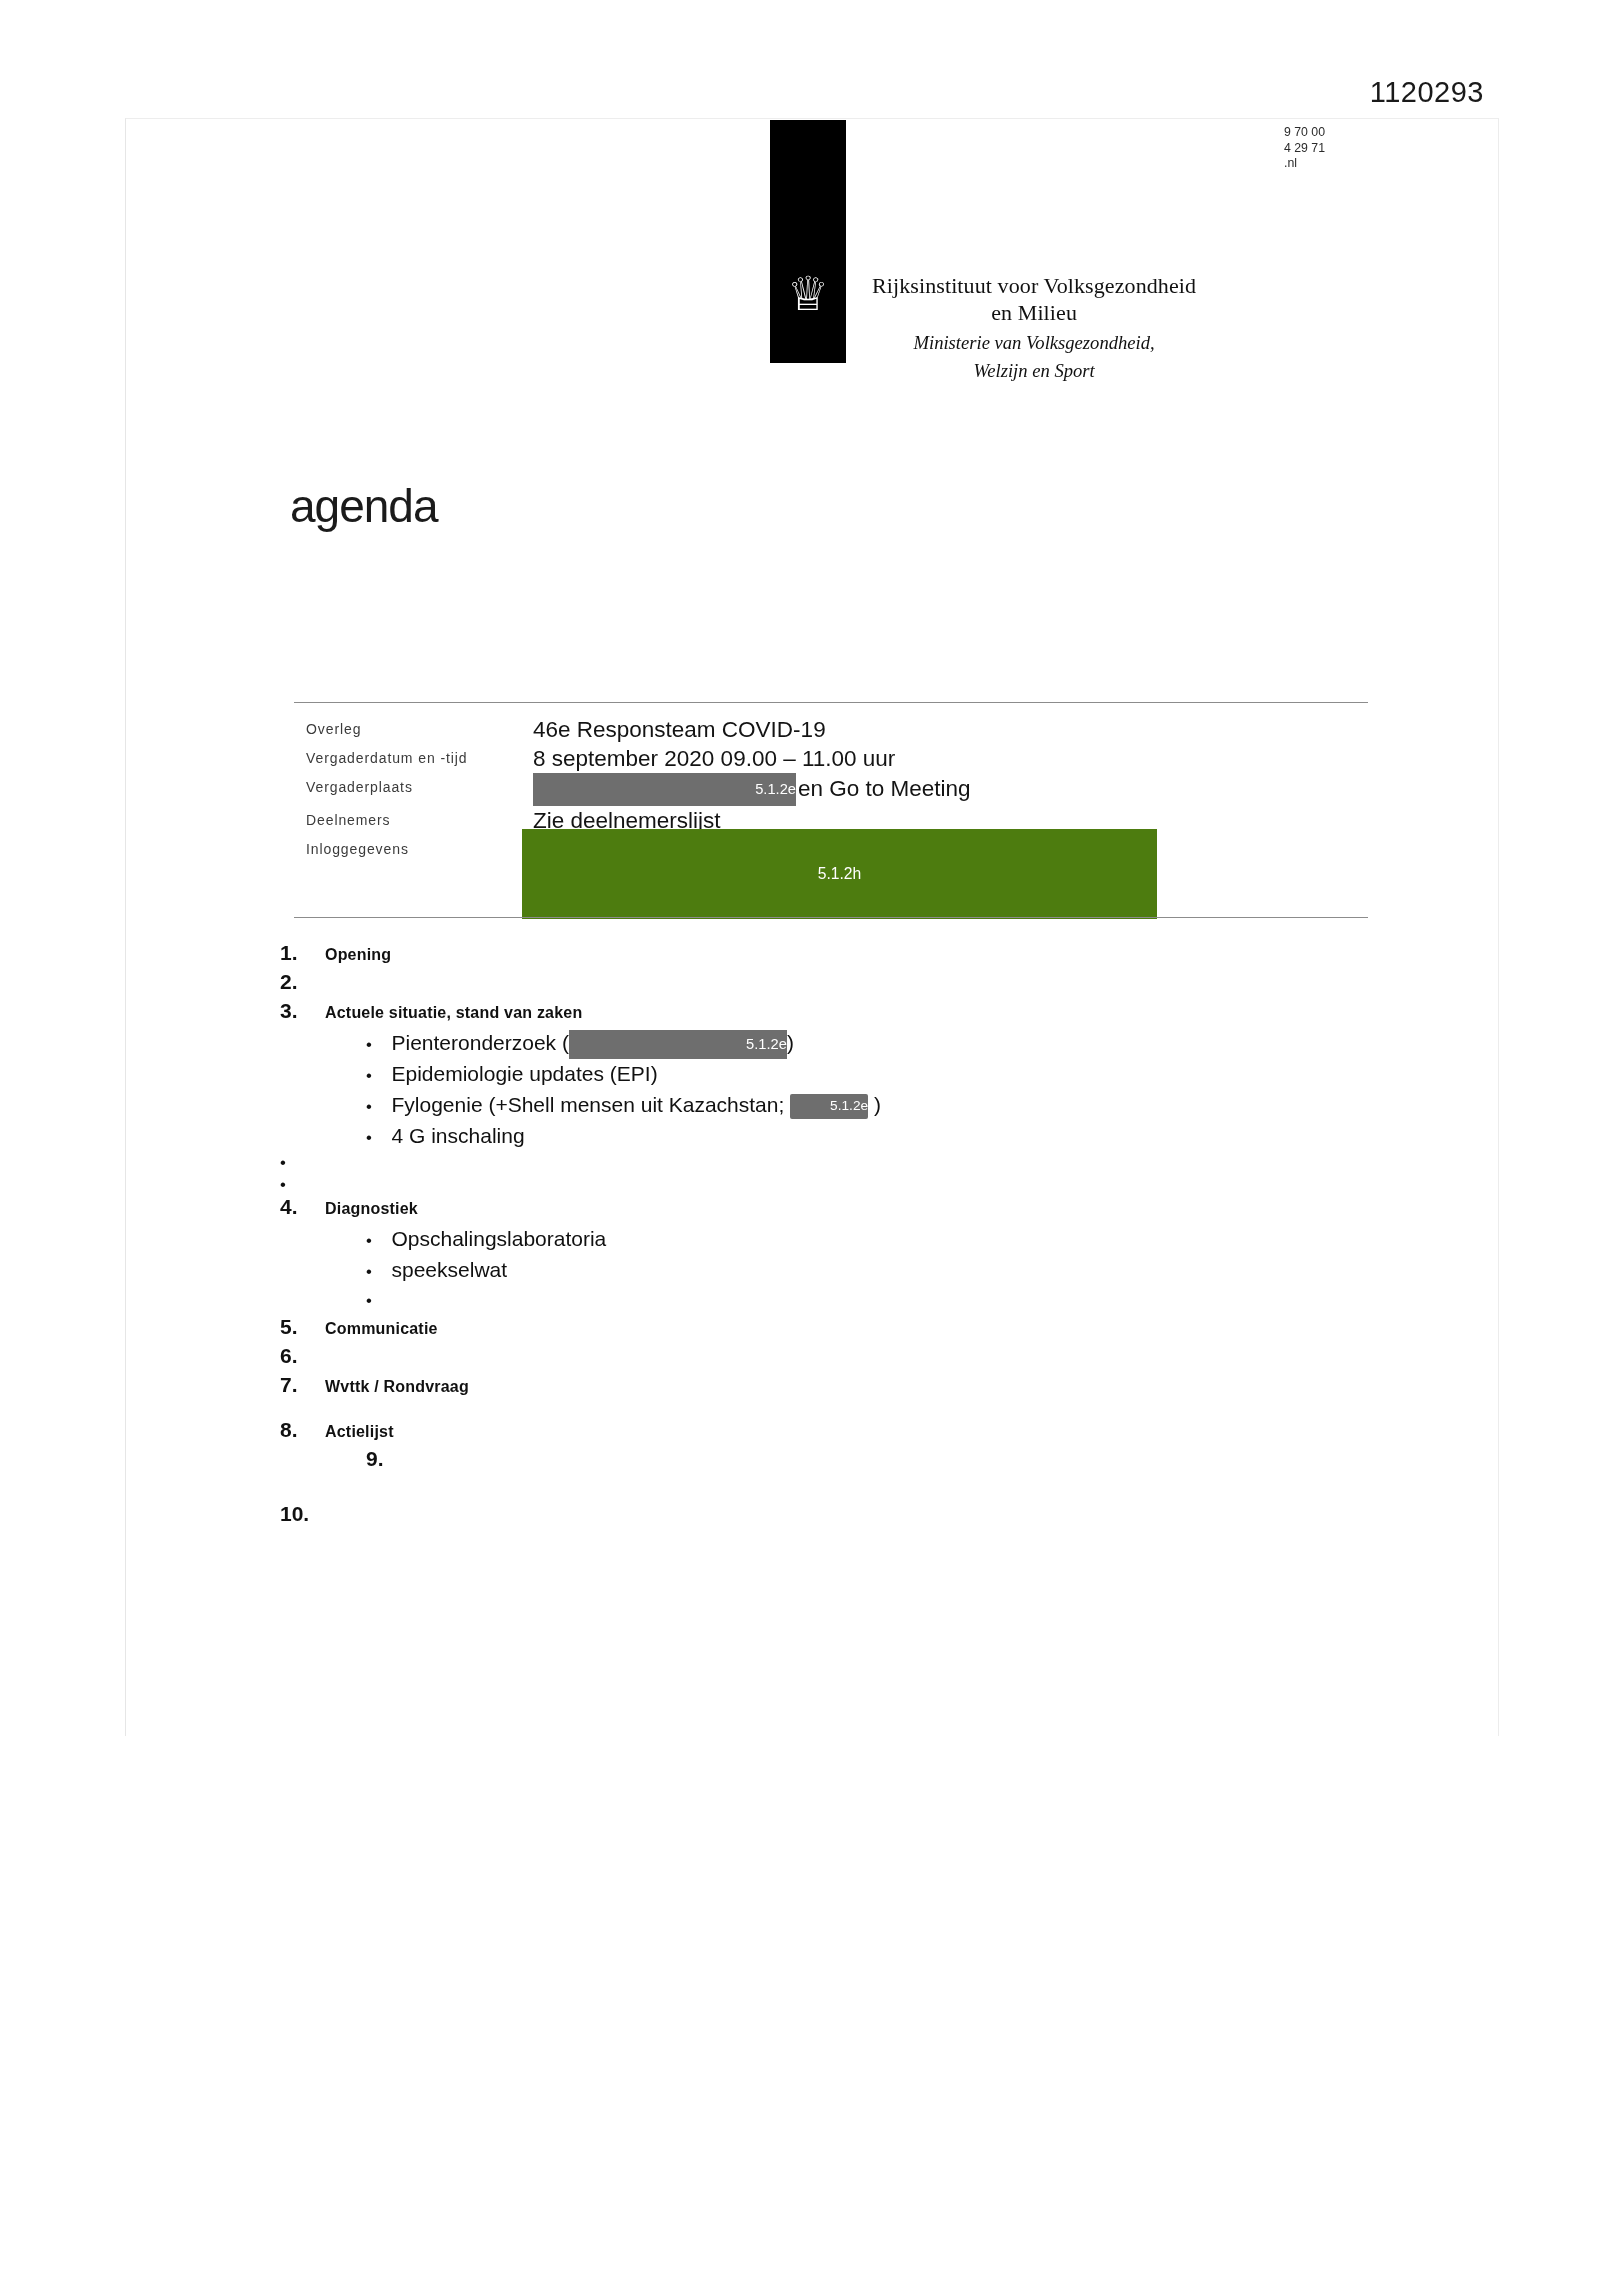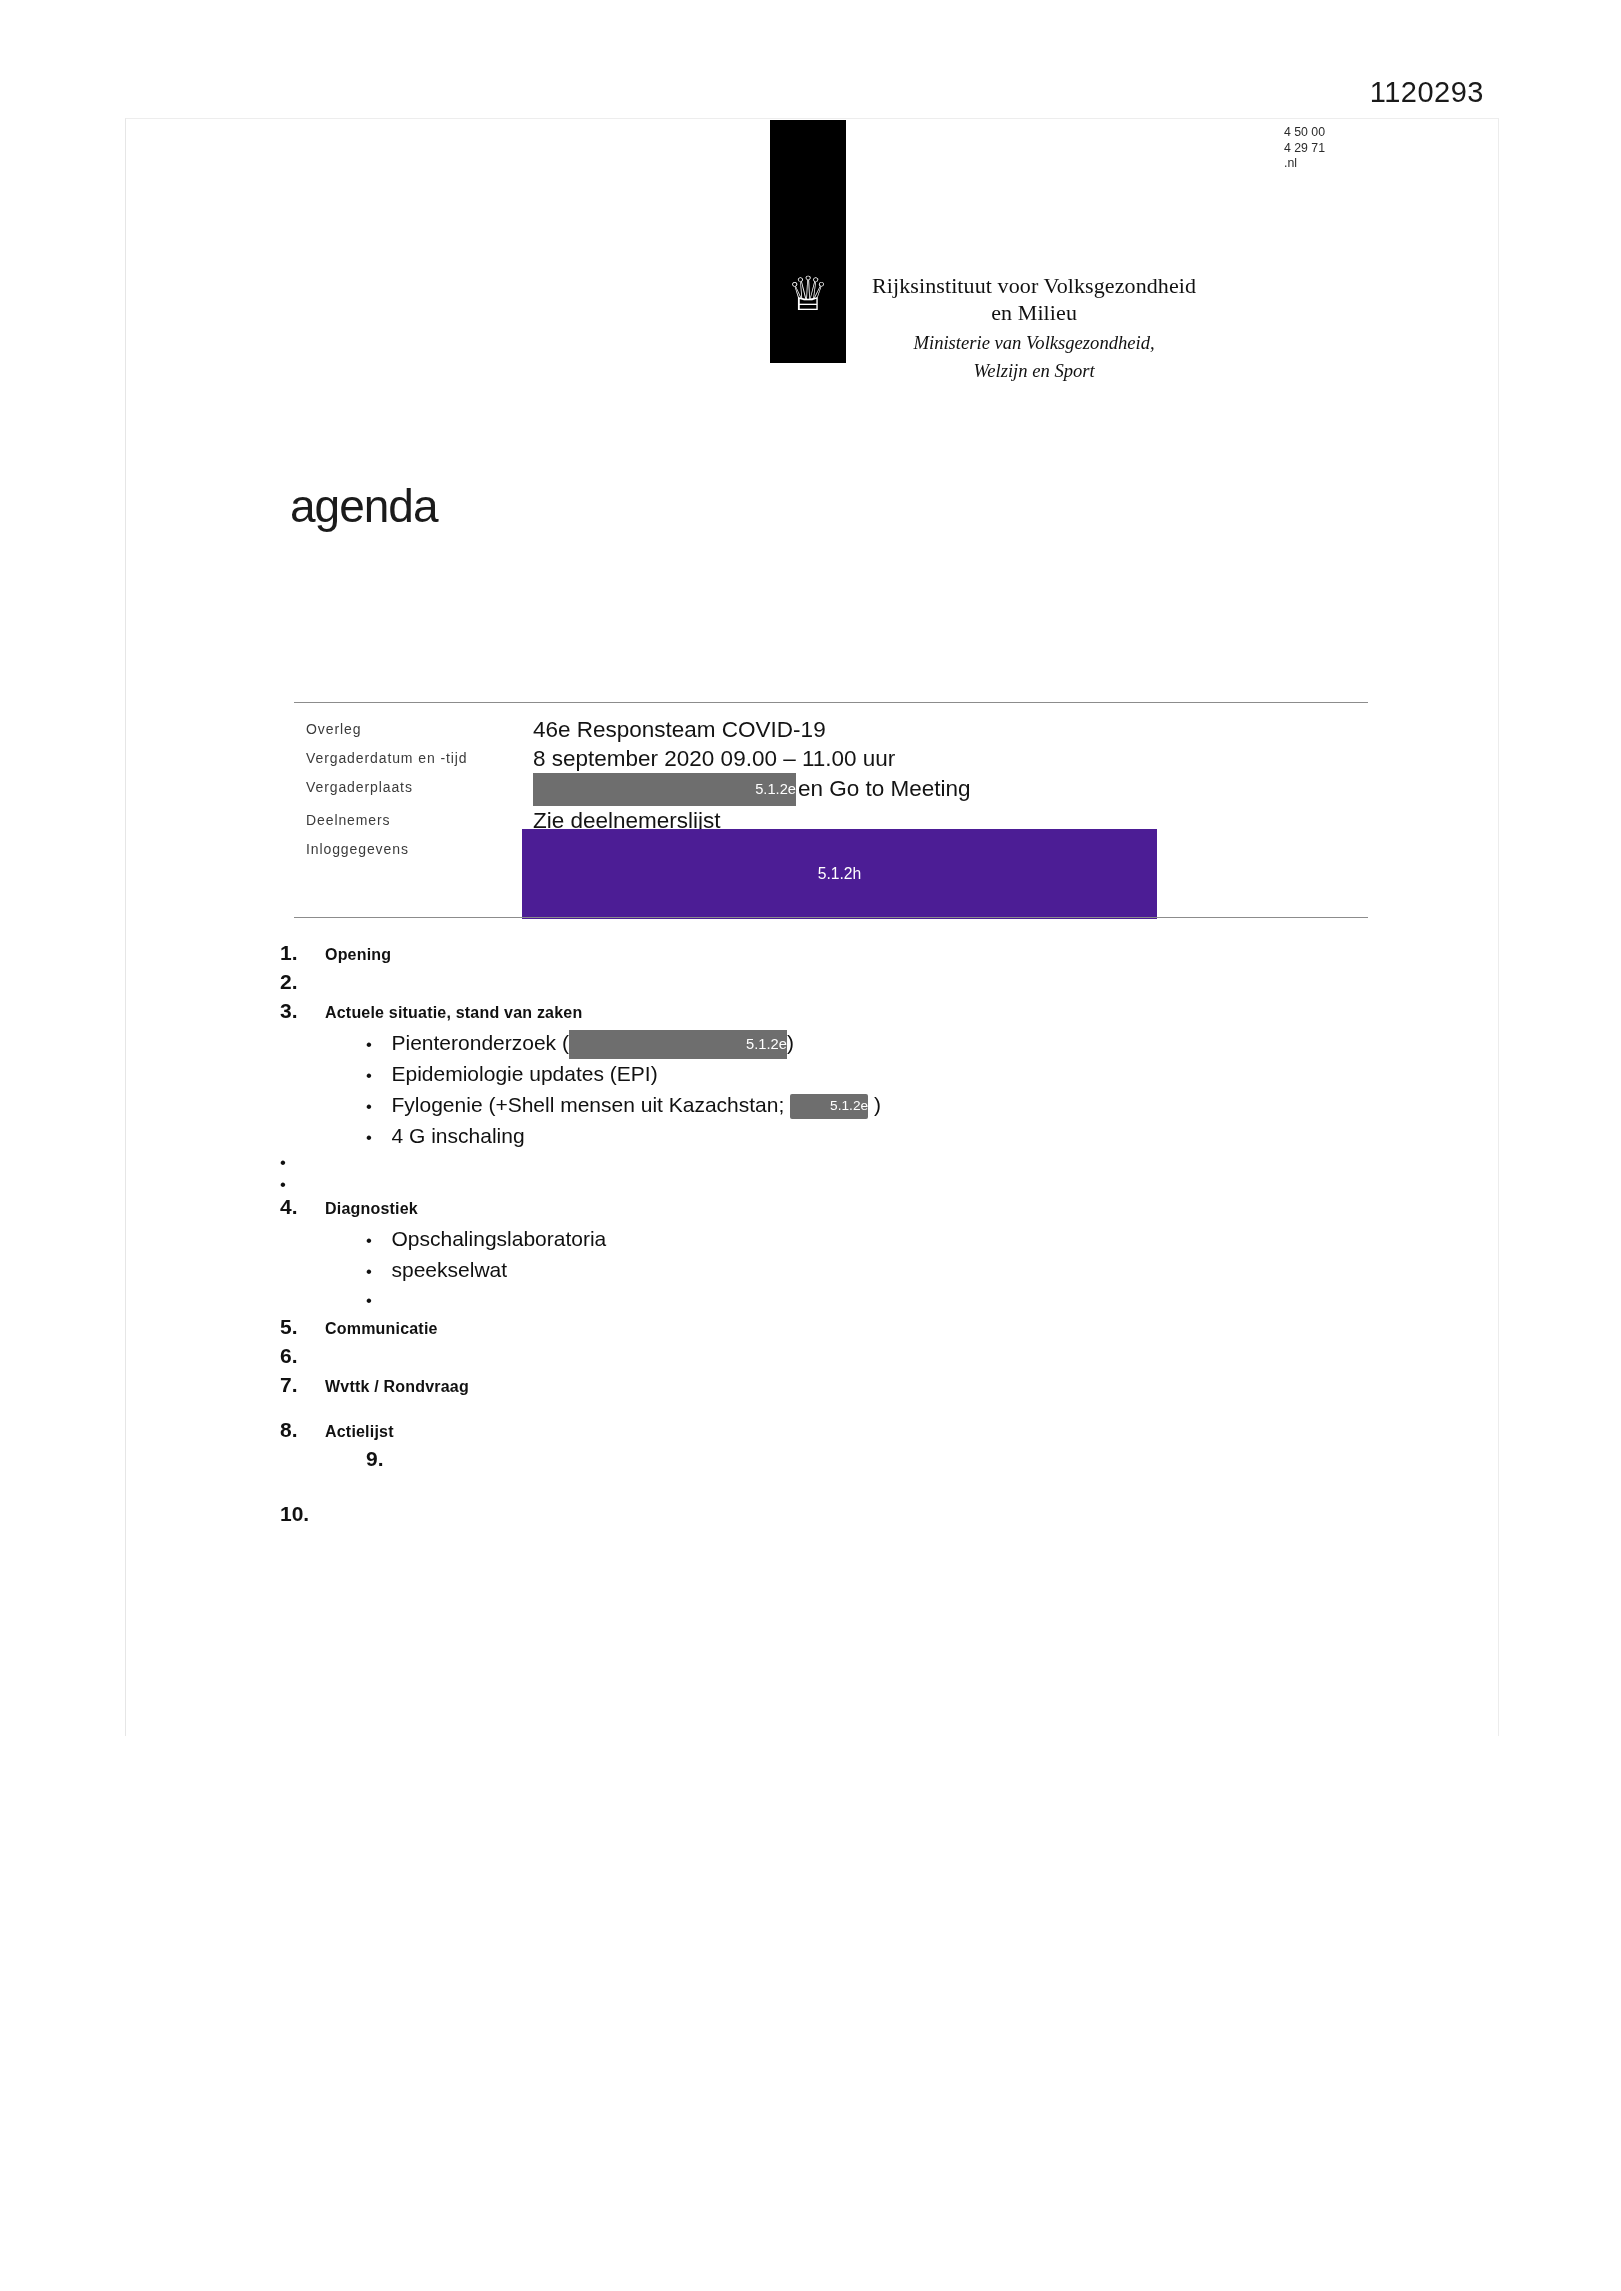--- a/index.html
+++ b/index.html
@@ -151,21 +151,21 @@
     width: 263px;
     padding: 8.8px 0 9.8px 0;
     margin-right: 2px;
   }
   .redact-big {
     position: absolute;
     left: 522px;
     top: 829px;
     width: 635px;
     height: 90px;
-    background: #4c1d95;
+    background: #4d7c0f;
     color: #ffffff;
     font-size: 15.7px;
     display: flex;
     align-items: center;
     justify-content: center;
   }
   .redact-pienter {
     width: 218px;
     padding: 6.9px 0 7.8px 0;
   }
@@ -257,21 +257,21 @@
 </head>
 <body>
 
 <div class="page">
 
   <div class="scan-edge"></div>
 
   <div class="doc-number">1120293</div>
 
   <div class="contact-block">
-    <div>4 50 00</div>
+    <div>9 70 00</div>
     <div>4 29 71</div>
     <div>.nl</div>
   </div>
 
   <div class="logo-wrap">
     <div class="logo-emblem">♕</div>
   </div>
 
   <div class="logo-text">
     <div class="l1">Rijksinstituut voor Volksgezondheid</div>

